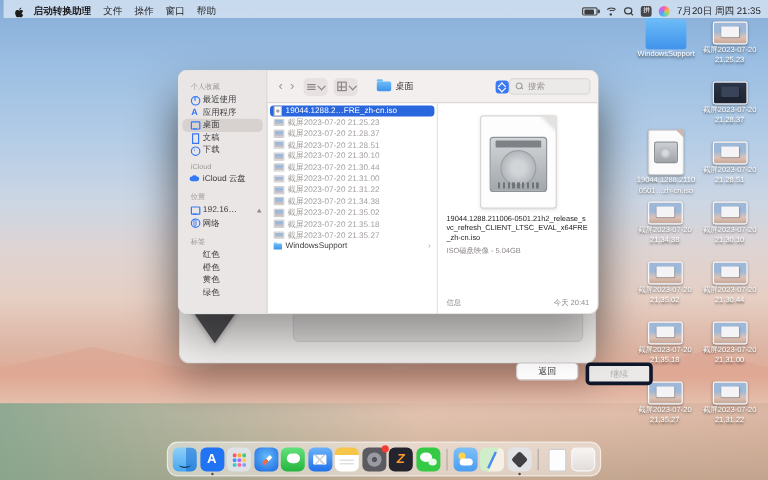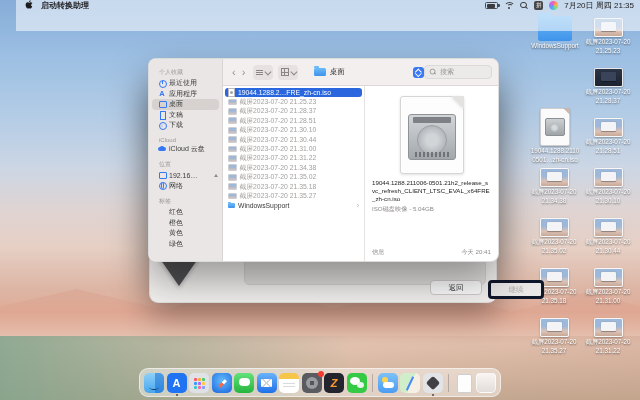--- a/index.html
+++ b/index.html
@@ -7,22 +7,22 @@
   .desktop{position:absolute;inset:0;
     background:linear-gradient(180deg,#86add8 0%,#9cbfe3 14%,#b5cde6 30%,#ccd6e4 42%,
       #ded4d3 52%,#e6cfc4 62%,#ddb6a5 72%,#e0ab97 78%,#e7c6b4 86%,#d6b8a2 93%,#c2a890 100%);}
   .desktop::before{content:"";position:absolute;left:0;right:0;bottom:0;height:64px;
     background:linear-gradient(90deg,rgba(128,164,140,.85),rgba(205,180,156,.15) 55%,rgba(196,156,136,.35));}
   .desktop::after{content:"";position:absolute;left:0;right:0;top:268px;height:70px;
     background:linear-gradient(180deg,rgba(214,148,128,.45),rgba(226,186,164,0));
     clip-path:polygon(0 55%,12% 30%,26% 60%,38% 20%,52% 58%,66% 28%,80% 62%,92% 34%,100% 55%,100% 100%,0 100%);}
 
   
-  .menubar{position:absolute;left:16px;top:0;right:0;height:31px;background:rgba(243,247,252,.60);
-    display:flex;align-items:flex-start;font-size:8px;color:#1c1c1e;z-index:50;}
+  .menubar{position:absolute;left:3px;top:0;right:0;height:15px;background:rgba(243,247,252,.60);
+    display:flex;align-items:flex-end;font-size:8px;color:#1c1c1e;z-index:50;}
   .menubar .apple{margin-left:9px;display:inline-flex;}
   .menubar .appname{font-weight:bold;margin-left:8px;}
   .menu-item{margin-left:10px;}
   .mb-right{margin-left:auto;display:flex;align-items:center;gap:6px;margin-right:6px;}
   .mi{position:relative;display:inline-block;}
   .battery{width:11px;height:5px;border:1px solid #4a4a4c;border-radius:1.5px;}
   .battery::after{content:"";position:absolute;right:-2.5px;top:1px;width:1.5px;height:3px;background:#4a4a4c;border-radius:0 1px 1px 0;}
   .bfill{position:absolute;left:.5px;top:.5px;bottom:.5px;width:8px;background:#3c3c3e;border-radius:1px;}
   .wifi{width:10px;height:8px;}
   .wifi i{position:absolute;border:1px solid #3c3c3e;border-color:#3c3c3e transparent transparent transparent;border-radius:50%;}
@@ -62,21 +62,21 @@
     background:radial-gradient(circle,#d7dadd 30%,#aeb3b7 75%);}
 
   
   .bcwindow{position:absolute;left:149px;top:80px;width:346px;height:221px;background:#f4f2f1;
     border-radius:9px;box-shadow:0 14px 30px rgba(0,0,0,.3);z-index:10;border:1px solid rgba(0,0,0,.08);}
   .bc-tri{position:absolute;left:156px;top:253px;width:0;height:0;z-index:20;
     border-left:23px solid transparent;border-right:23px solid transparent;border-top:33px solid #515154;
     filter:drop-shadow(0 2px 2px rgba(0,0,0,.25));}
   .bc-field{position:absolute;left:244px;top:259px;width:240px;height:24px;background:#e3e1e0;
     border-radius:5px;z-index:15;border:1px solid #d7d4d3;}
-  .bc-btns{position:absolute;left:149px;top:280px;width:406px;display:flex;justify-content:flex-end;
+  .bc-btns{position:absolute;left:149px;top:302px;width:406px;display:flex;justify-content:flex-end;
     gap:6px;padding-right:11px;box-sizing:border-box;z-index:15;}
   .bcbtn{height:13px;min-width:38px;border-radius:4px;font-size:7.5px;line-height:13px;text-align:center;
     padding:0 6px;font-family:"Liberation Sans",sans-serif;}
   .bcbtn.back{background:#ffffff;border:1px solid #d2cecd;color:#3c3c3e;}
   .bcbtn.cont{background:#ebe9e8;border:3px solid #0f172a;color:#b3b0af;}
 
   
   .sheet{position:absolute;left:148px;top:58px;width:349px;height:202px;border-radius:8px;z-index:30;
     display:flex;background:#fff;box-shadow:0 18px 40px rgba(0,0,0,.38);border:1px solid rgba(0,0,0,.14);overflow:hidden;}
   .sb{width:74px;background:#eae6e5;border-right:1px solid #d9d5d4;padding-top:9px;box-sizing:border-box;overflow:hidden;}
@@ -220,20 +220,26 @@
 
 <div class="desktop"></div>
 
 <div class="menubar">
   <span class="apple">
     <svg width="8" height="9" viewBox="0 0 14 17">
         <path fill="#1c1c1e" d="M11.6 9c0-2 1.7-3 1.8-3.1-1-1.4-2.5-1.6-3-1.6-1.3-.1-2.5.8-3.1.8-.6 0-1.6-.8-2.7-.7C3.2 4.4 1.9 5.2 1.2 6.5c-1.3 2.3-.3 5.7 1 7.6.6.9 1.4 1.9 2.4 1.9 1 0 1.3-.6 2.5-.6s1.5.6 2.6.6c1.1 0 1.8-1 2.4-1.9.8-1.1 1.1-2.2 1.1-2.2s-2.6-1-2.6-2.9zM9.5 2.8c.5-.7.9-1.6.8-2.5-.8 0-1.7.5-2.3 1.2-.5.6-.9 1.5-.8 2.4.9.1 1.8-.4 2.3-1.1z"></path>
       </svg>
   </span>
   <span class="appname">启动转换助理</span>
+  <span id="menus" style="display:inline-flex">
+      <span class="menu-item">文件</span>
+      <span class="menu-item">操作</span>
+      <span class="menu-item">窗口</span>
+      <span class="menu-item">帮助</span>
+    </span>
   <div class="mb-right">
     <span class="mi battery">
         <span class="bfill"></span>
       </span>
     <span class="mi wifi">
         <i class="a1"></i>
         <i class="a2"></i>
         <i class="a3"></i>
       </span>
     <span class="mi mag"></span>

